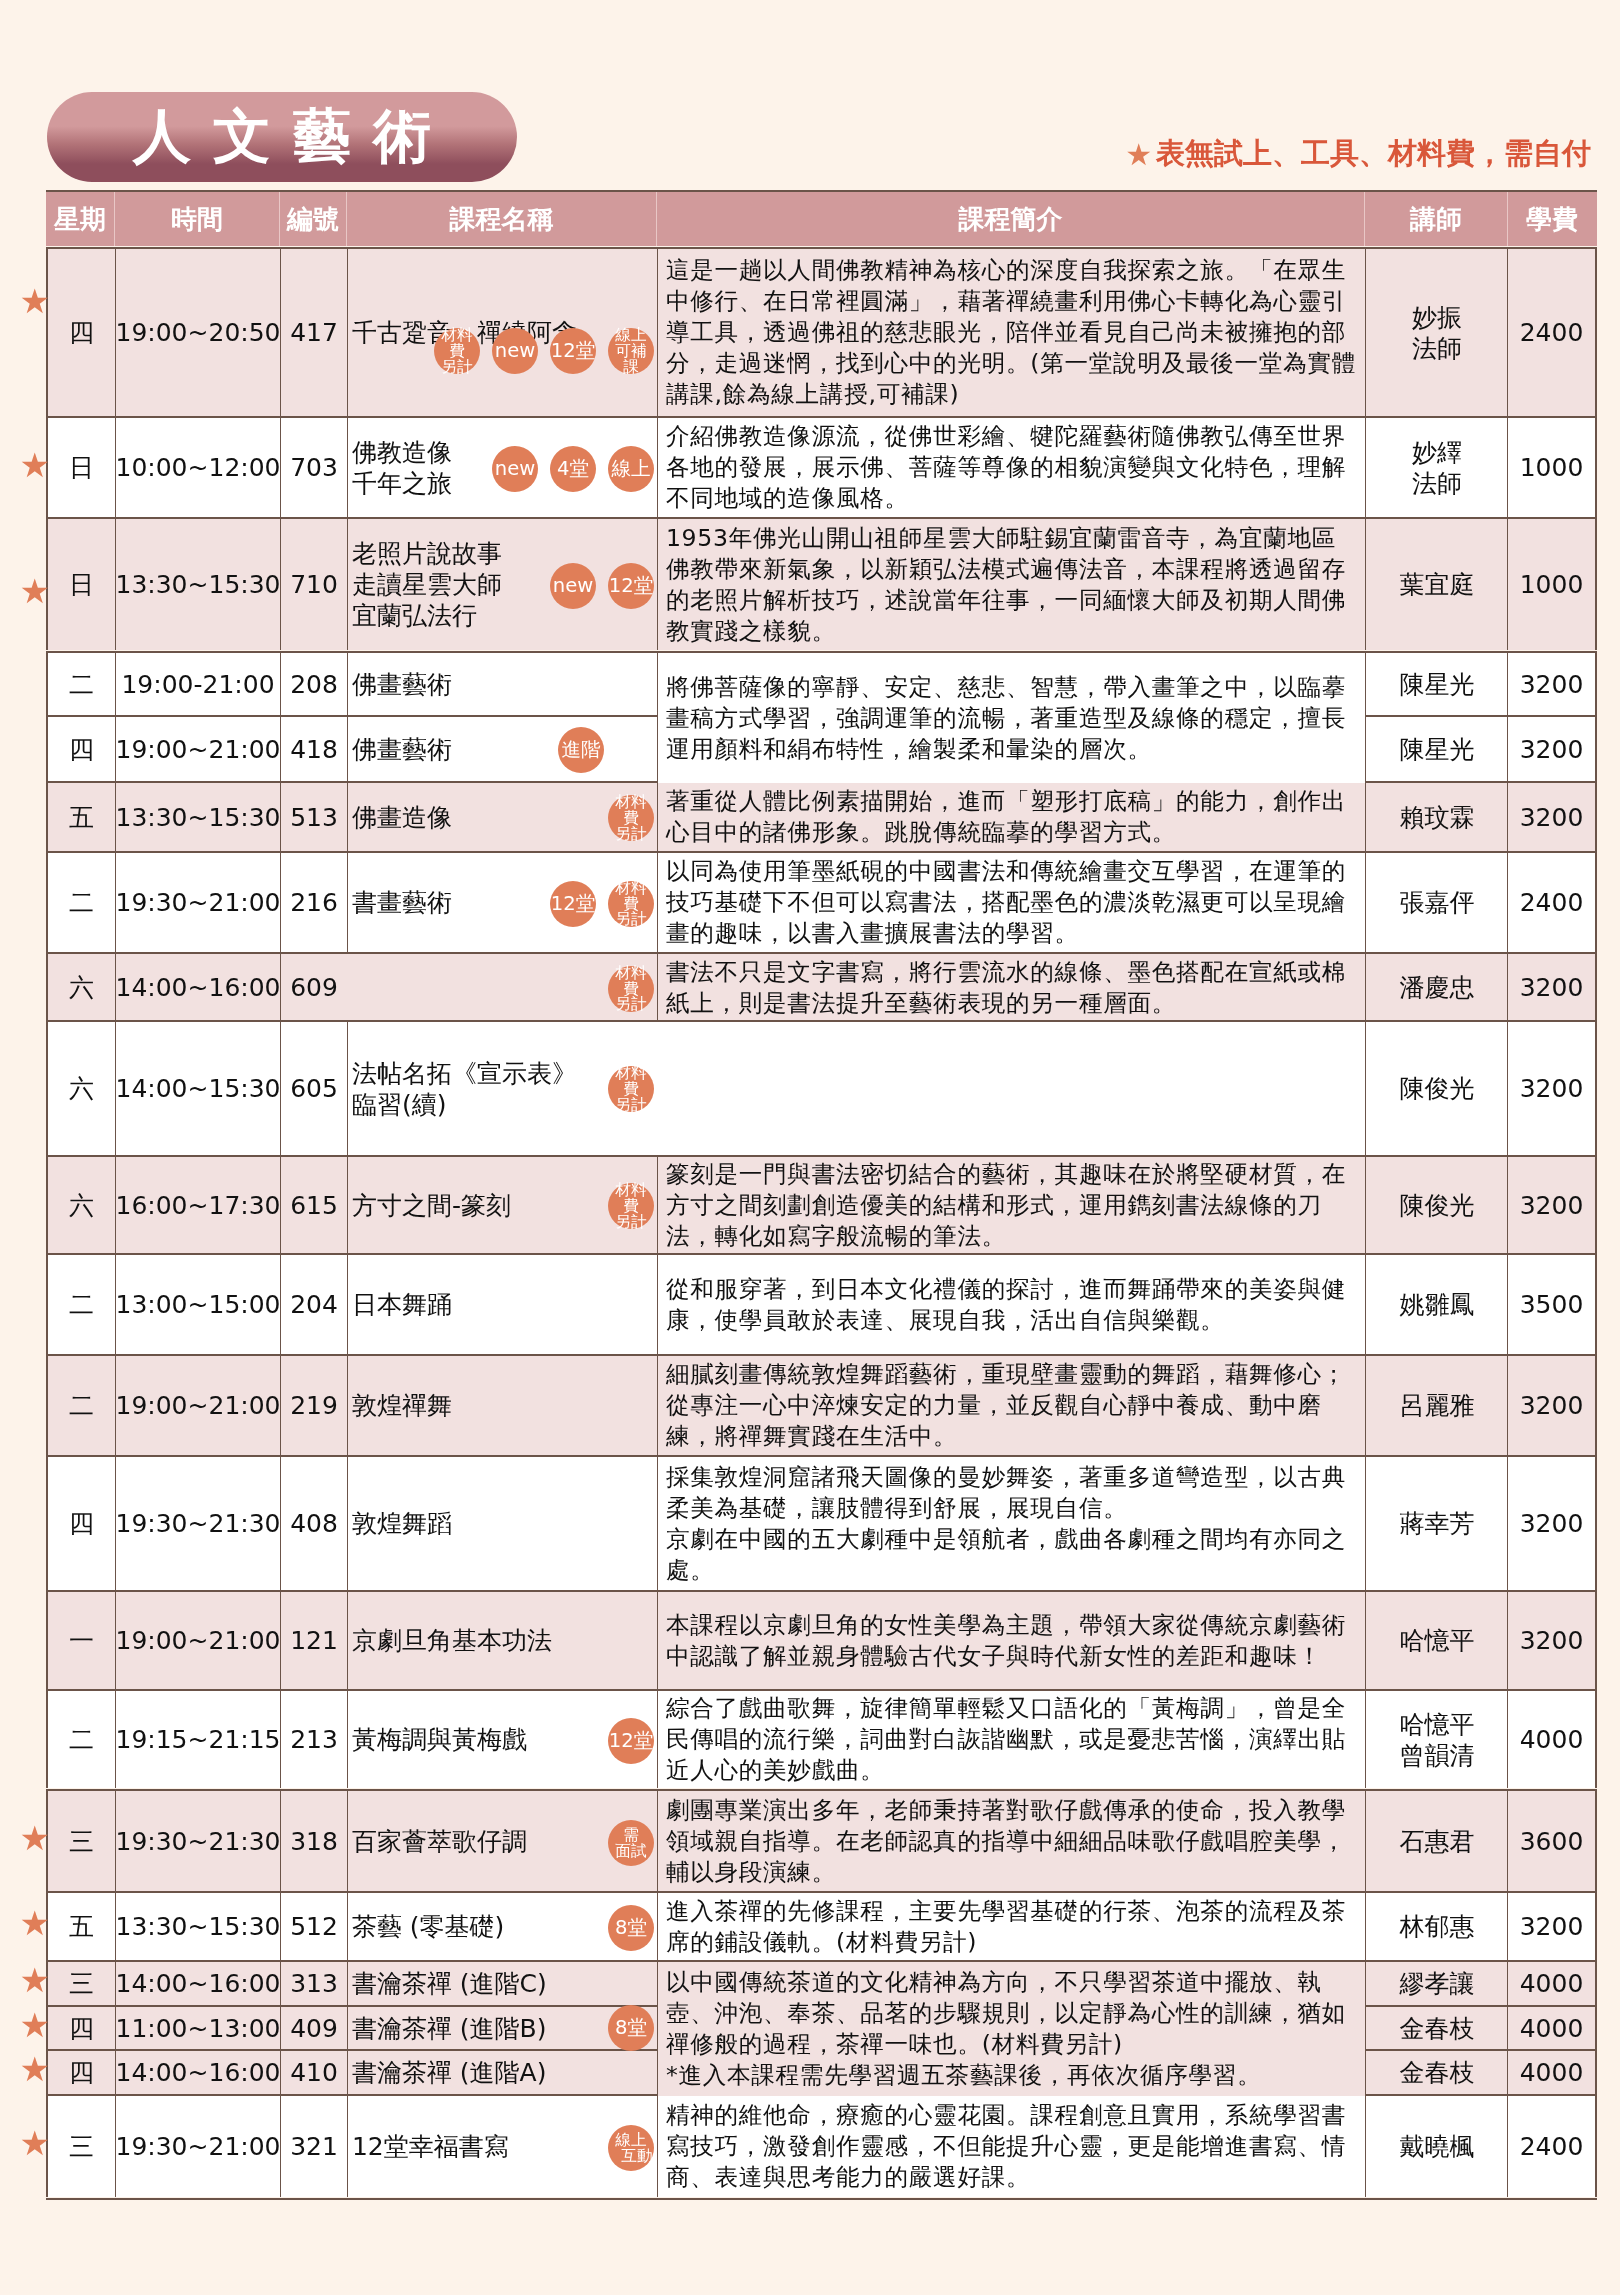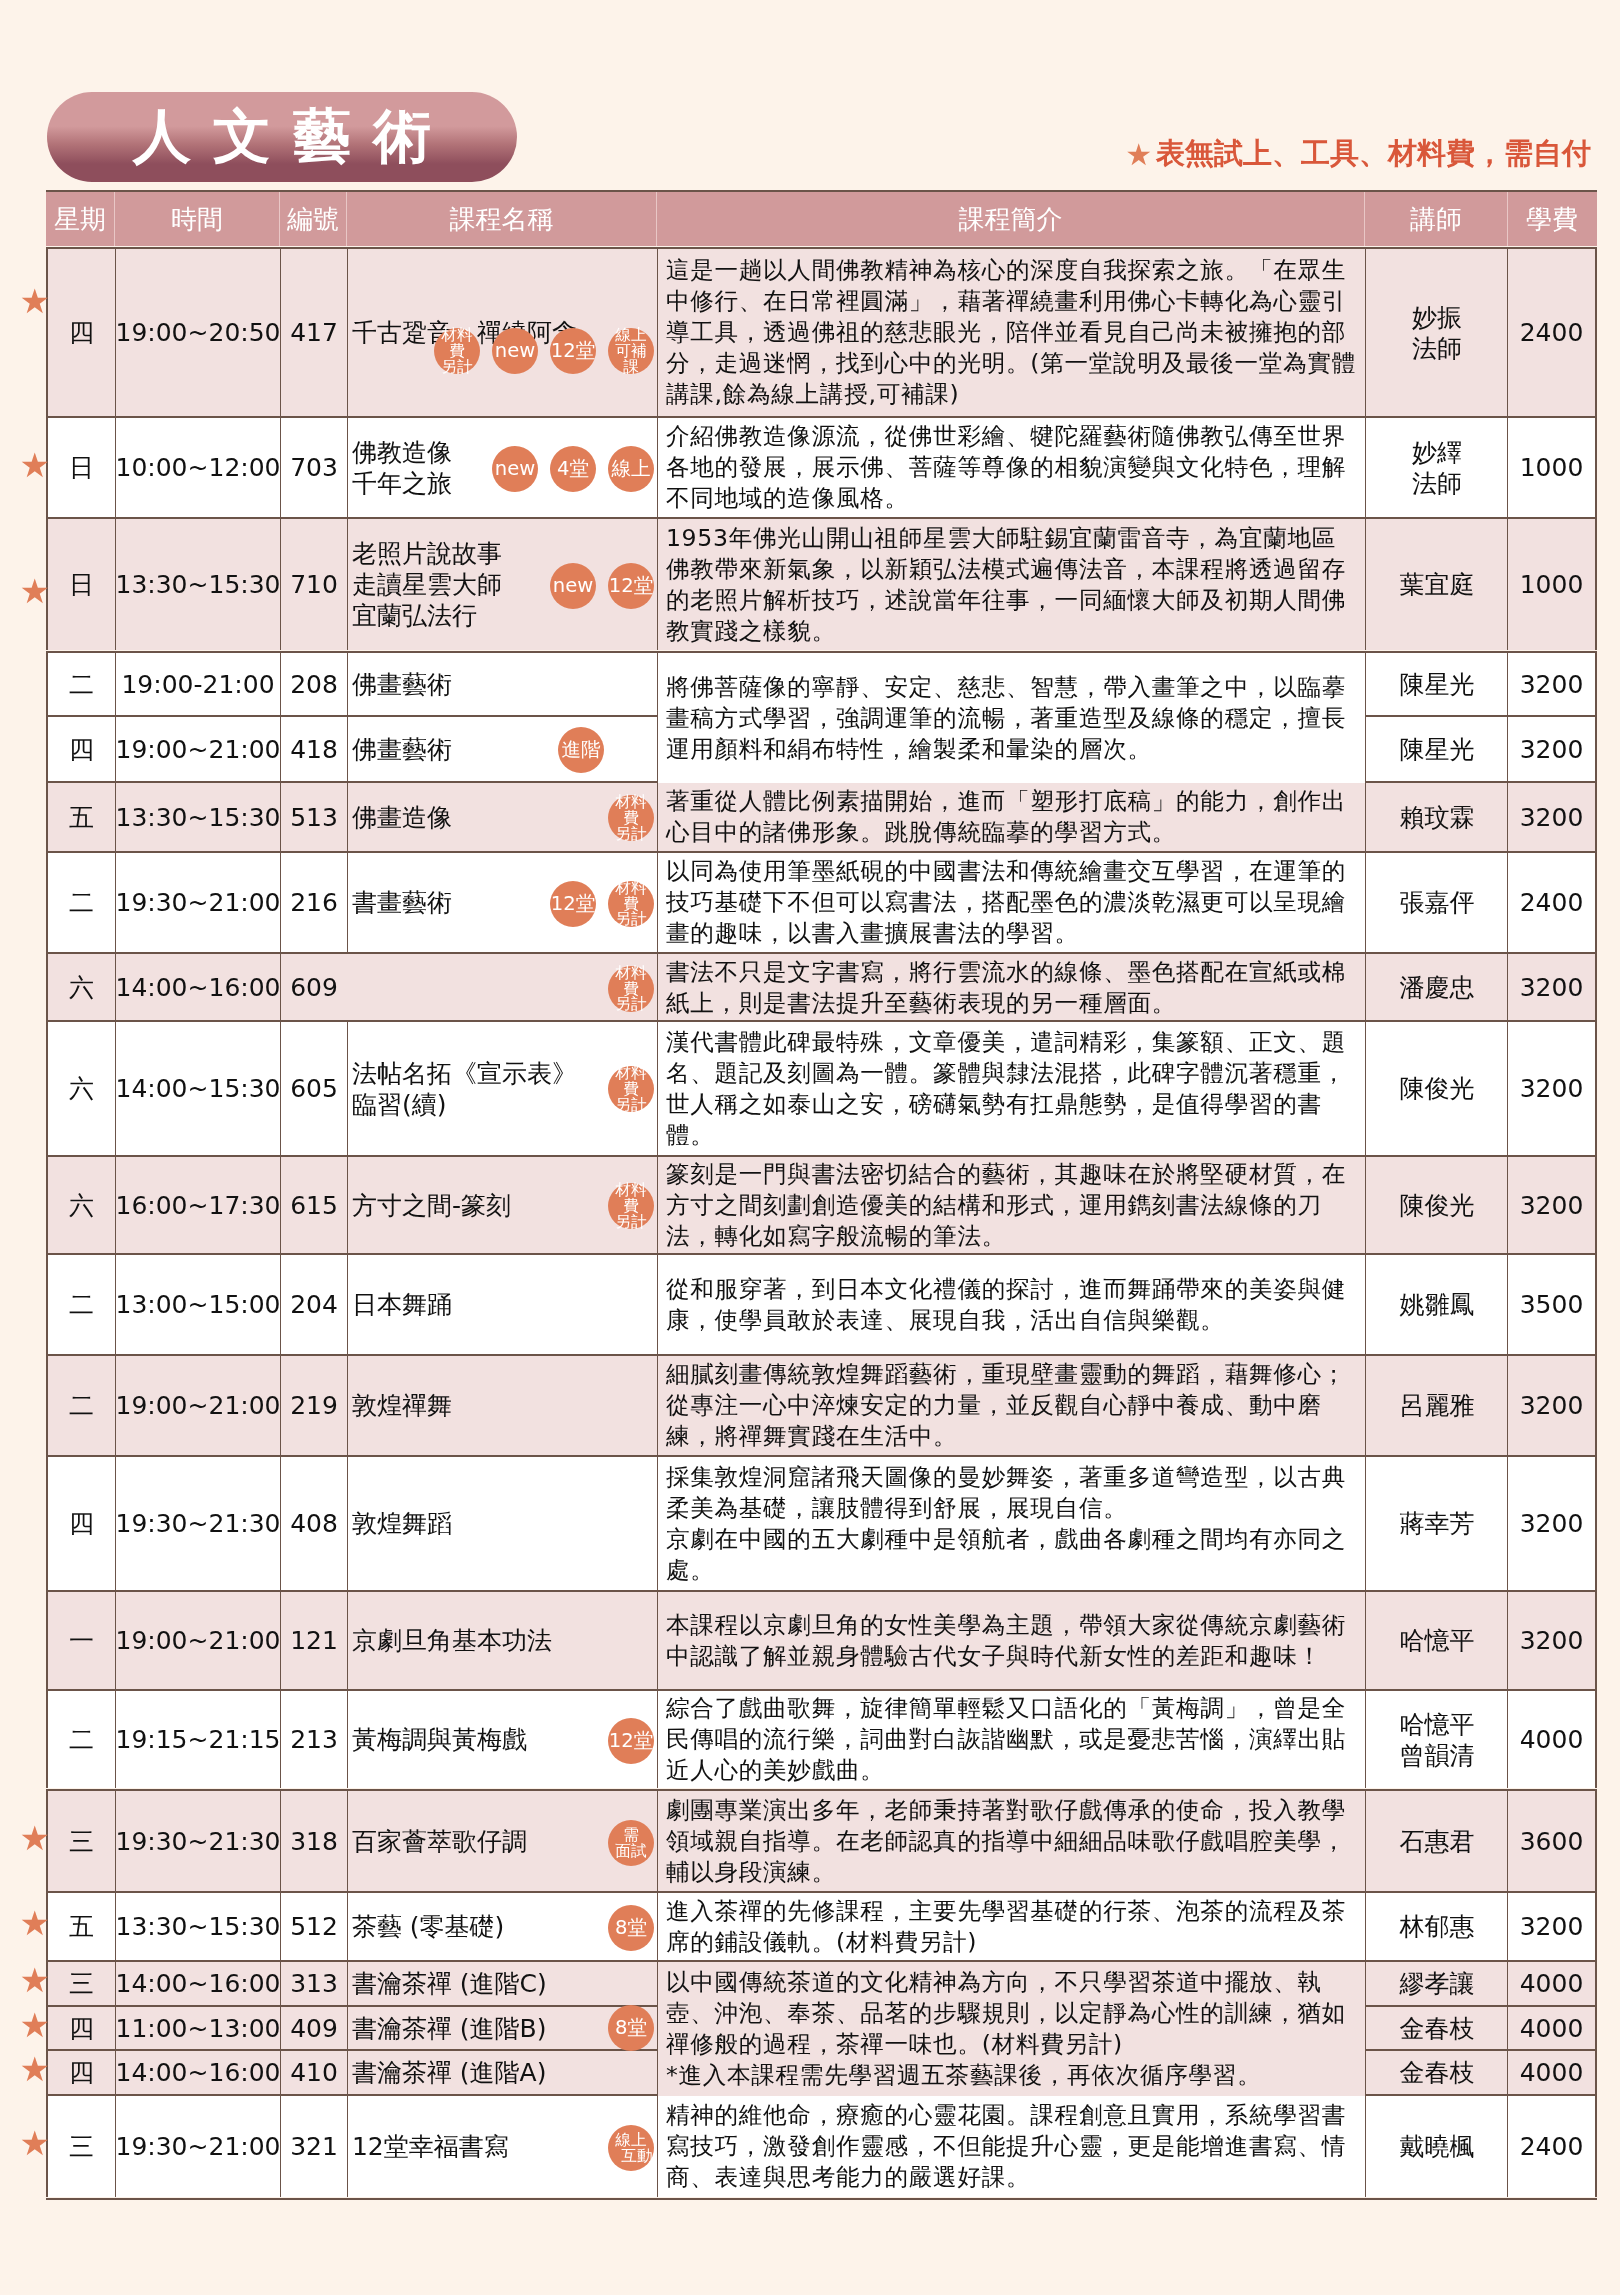--- a/index.html
+++ b/index.html
@@ -9,21 +9,21 @@
        background:linear-gradient(180deg,#D29A9C 0%,#D29A9C 38%,#B27378 58%,#8E4E5C 80%,#8E4E5C 100%);
        display:flex;align-items:center;justify-content:center;}
   .title-pill span{color:#fff;font-size:58px;font-weight:bold;letter-spacing:22px;padding-left:22px;}
   .note{position:absolute;right:29px;top:134px;display:flex;align-items:center;color:#D9573A;
        font-size:29px;font-weight:bold;}
   .note .star{color:#E07E58;font-size:30px;margin-right:3.9px;}
   .tbl{position:absolute;left:46px;top:190px;width:1551px;height:2006px;
        border-top:2.6px solid #6B5449;border-bottom:2.6px solid #6B5449;}
   .hdr{position:absolute;left:0;top:0;height:54px;width:1551px;background:#D19A9B;}
   .hcell{position:absolute;top:0;height:54px;display:flex;align-items:center;justify-content:center;
-       color:#fff;font-weight:normal;font-size:26px;border-right:1.3px solid #E9C7C6;box-sizing:border-box;}
+       color:#fff;font-weight:bold;font-size:26px;border-right:1.3px solid #E9C7C6;box-sizing:border-box;}
   .row{position:absolute;left:0;width:1551px;box-sizing:border-box;border-top:2px solid #6B5449;}
   .row.pink{background:#F2E1E0;}
   .row.white{background:#FFFFFF;}
   .cell{position:absolute;top:0;bottom:0;box-sizing:border-box;border-left:1.3px solid #6B5449;
        display:flex;align-items:center;font-size:25px;line-height:31px;}
   .c-day{left:0;width:69px;justify-content:center;border-left:2px solid #6B5449;}
   .c-time{left:69px;width:165px;justify-content:center;font-size:25px;}
   .c-code{left:234px;width:67px;justify-content:center;}
   .c-name{left:301px;width:310px;padding-left:3.9px;align-items:center;}
   .c-desc{left:611px;width:708px;padding:1.3px 5.2px 1.3px 7.9px;font-size:23.6px;line-height:31px;letter-spacing:0.7px;}
@@ -295,23 +295,20 @@
         <div class="cell c-time">
           <span class="name-text">14:00~15:30</span>
         </div>
         <div class="cell c-code">
           <span class="name-text">605</span>
         </div>
         <div class="cell c-name">
           <span class="name-text">法帖名拓《宣示表》
 臨習(續)</span>
         </div>
-        <div class="cell c-desc">
-          <span class="name-text">漢代書體此碑最特殊，文章優美，遣詞精彩，集篆額、正文、題名、題記及刻圖為一體。篆體與隸法混搭，此碑字體沉著穩重，世人稱之如泰山之安，磅礴氣勢有扛鼎態勢，是值得學習的書體。</span>
-        </div>
         <div class="cell c-teacher">
           <span class="name-text">陳俊光</span>
         </div>
         <div class="cell c-fee">
           <span class="name-text">3200</span>
         </div>
         <div class="badges" style="right: 943px; top: 44px;">
           <div class="badge" style="flex-direction: column;">
             <span style="display: block;">材料費</span>
             <span style="display: block;">另計</span>

